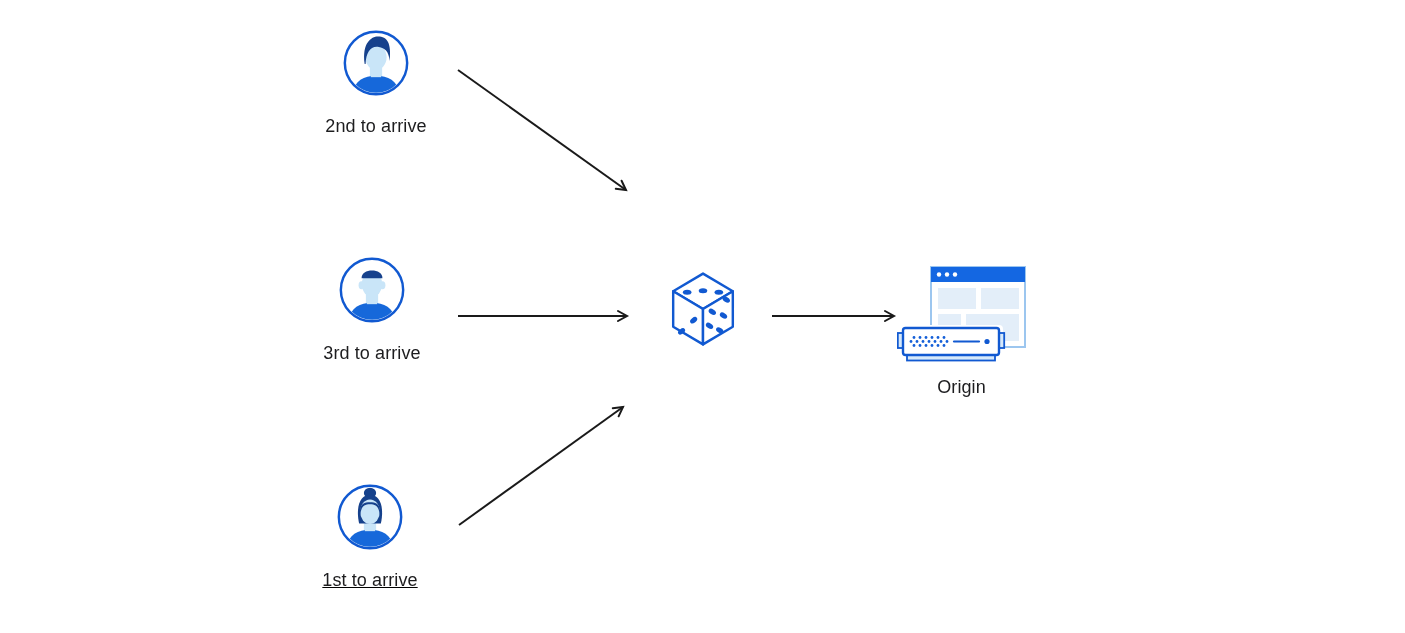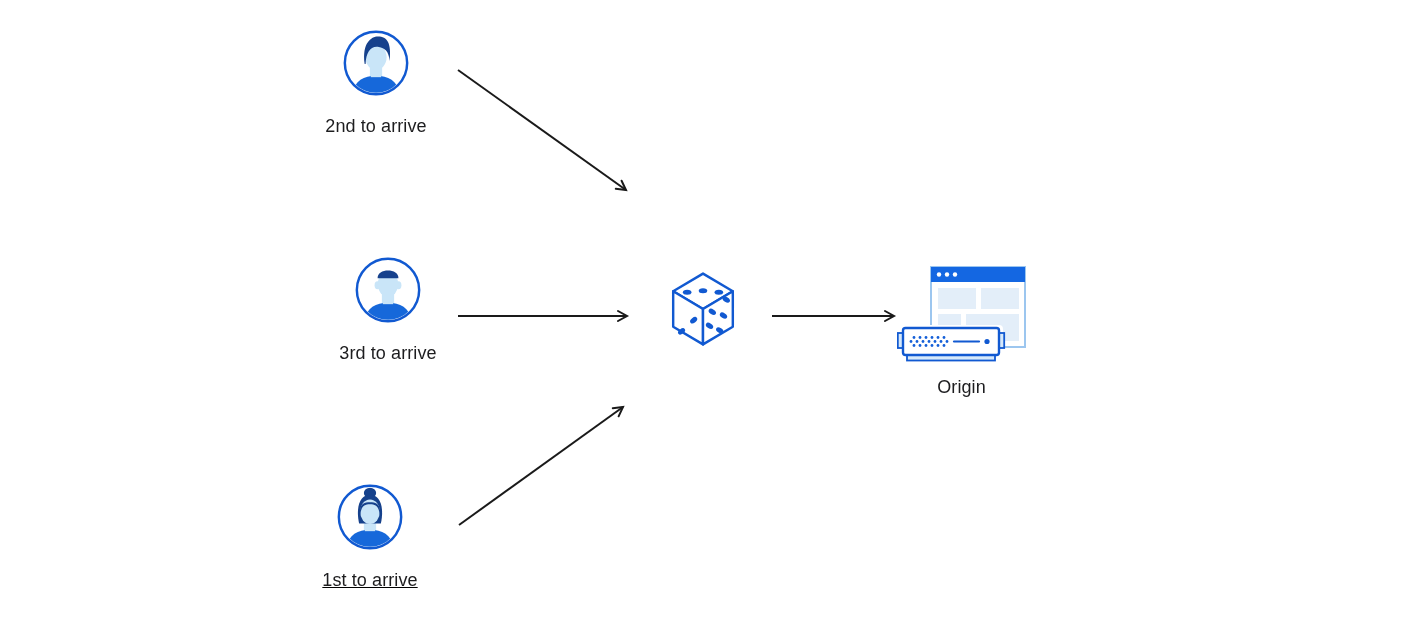--- a/index.html
+++ b/index.html
@@ -74,21 +74,21 @@
         <rect x="29.5" y="36" width="13" height="16" fill="#c9e5f8"></rect>
         <path d="M11 72 C11 56 22 49.5 36 49.5 C50 49.5 61 56 61 72 Z" fill="#1668da"></path>
         <rect x="30.5" y="36" width="11" height="15" fill="#c9e5f8"></rect>
         <ellipse cx="36" cy="30" rx="11.2" ry="13.5" fill="#c9e5f8"></ellipse>
         <path d="M24 37 C21 15 31 8 38 8 C48 8 52.5 15 50.5 34 C49.5 23 45 20 39 19 C30 17.5 25.5 25 25 37 Z" fill="#16418c"></path>
       </g>
     </svg>
     <div class="node-label">2nd to arrive</div>
   </div>
 
-  <div class="node user-node" style="left:318px; top:256px;">
+  <div class="node user-node" style="left:302px; top:256px;">
     <svg width="68" height="68" viewBox="0 0 72 72">
       <defs>
           <clipPath id="a2-clip">
             <circle cx="36" cy="36" r="31.5"></circle>
           </clipPath>
         </defs>
       <circle cx="36" cy="36" r="33" fill="#ffffff" stroke="#1159d1" stroke-width="2.6"></circle>
       <g clip-path="url(#a2-clip)">
         <rect x="29.5" y="36" width="13" height="16" fill="#c9e5f8"></rect>
         <path d="M11 72 C11 56 22 49.5 36 49.5 C50 49.5 61 56 61 72 Z" fill="#1668da"></path>

